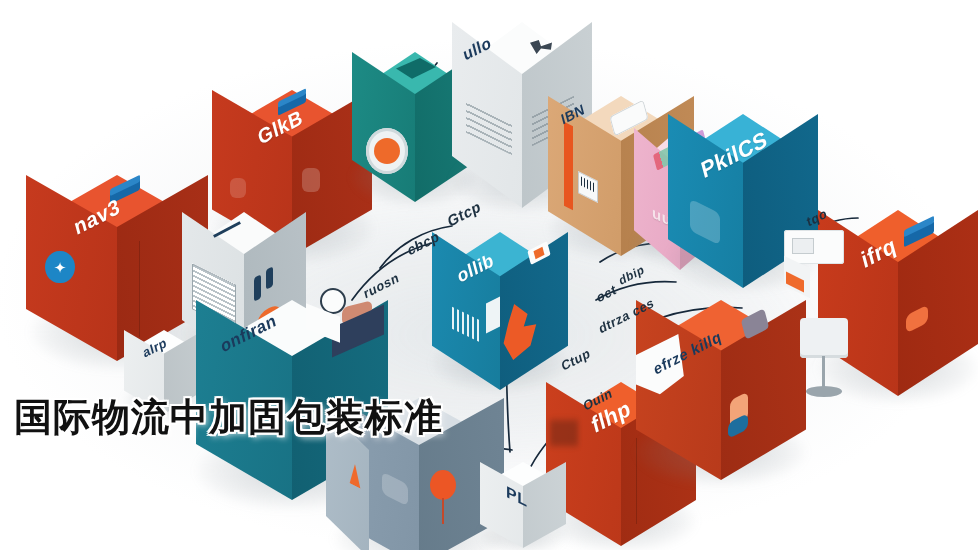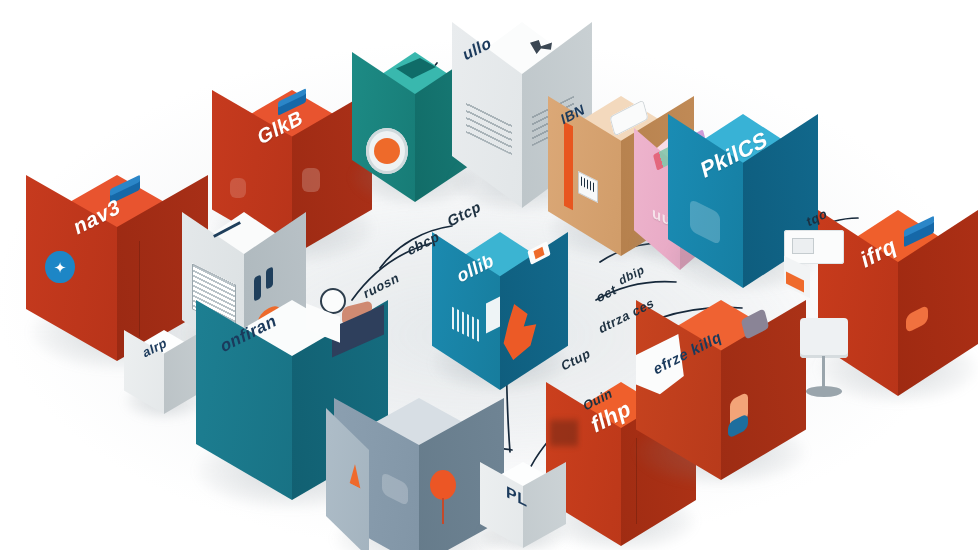--- a/index.html
+++ b/index.html
@@ -344,14 +344,15 @@
   <div class="lbl lbl-dark" style="left:446px;top:205px;font-size:15px;transform:rotate(-27deg) skewX(-12deg);">Gtcp</div>
   <div class="lbl lbl-dark" style="left:406px;top:235px;font-size:14px;transform:rotate(-27deg) skewX(-12deg);">cbcp</div>
   <div class="lbl lbl-dark" style="left:362px;top:278px;font-size:13px;transform:rotate(-27deg) skewX(-12deg);">ruosn</div>
   <div class="lbl lbl-dark" style="left:596px;top:286px;font-size:13px;transform:rotate(-27deg) skewX(-12deg);">oct</div>
   <div class="lbl lbl-dark" style="left:596px;top:308px;font-size:13px;transform:rotate(-27deg) skewX(-12deg);">dtrza ces</div>
   <div class="lbl lbl-dark" style="left:560px;top:352px;font-size:13px;transform:rotate(-27deg) skewX(-12deg);">Ctup</div>
   <div class="lbl lbl-dark" style="left:582px;top:392px;font-size:13px;transform:rotate(-27deg) skewX(-12deg);">Ouin</div>
   <div class="lbl lbl-dark" style="left:618px;top:268px;font-size:12px;transform:rotate(-27deg) skewX(-12deg);">dbip</div>
   <div class="lbl lbl-dark" style="left:806px;top:210px;font-size:13px;transform:rotate(-27deg) skewX(-12deg);">tqo</div>
 
+  <div class="headline">国际物流中加固包装标准</div>
 
 </div>
 
 </body></html>

